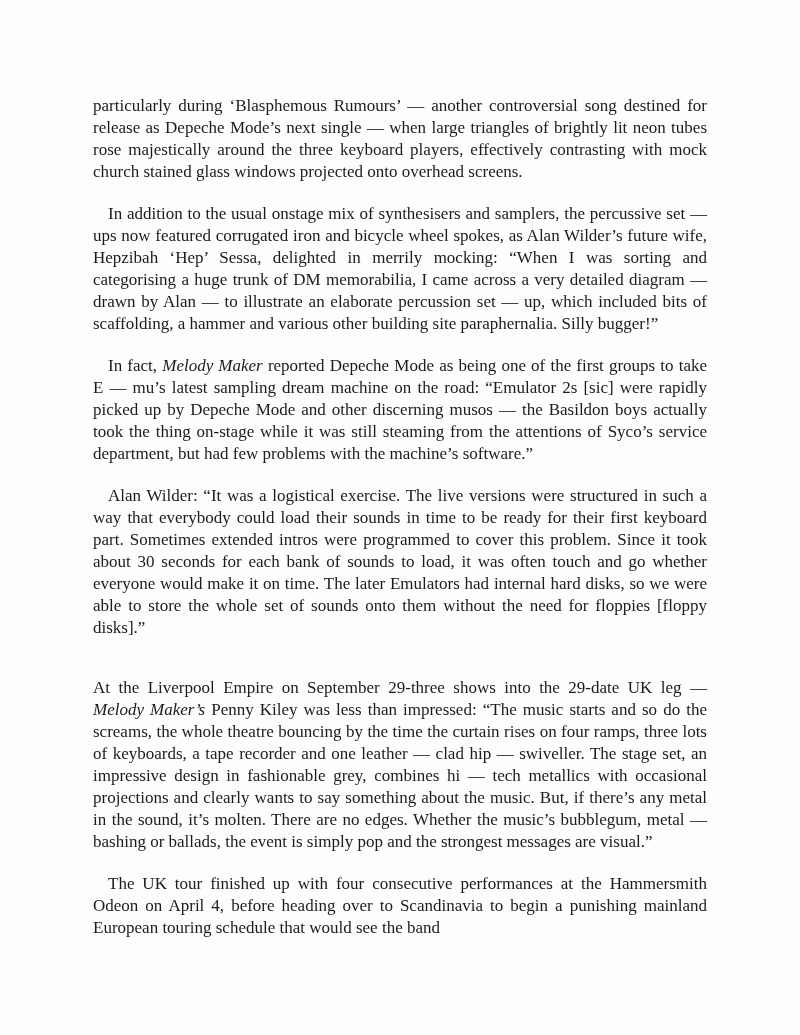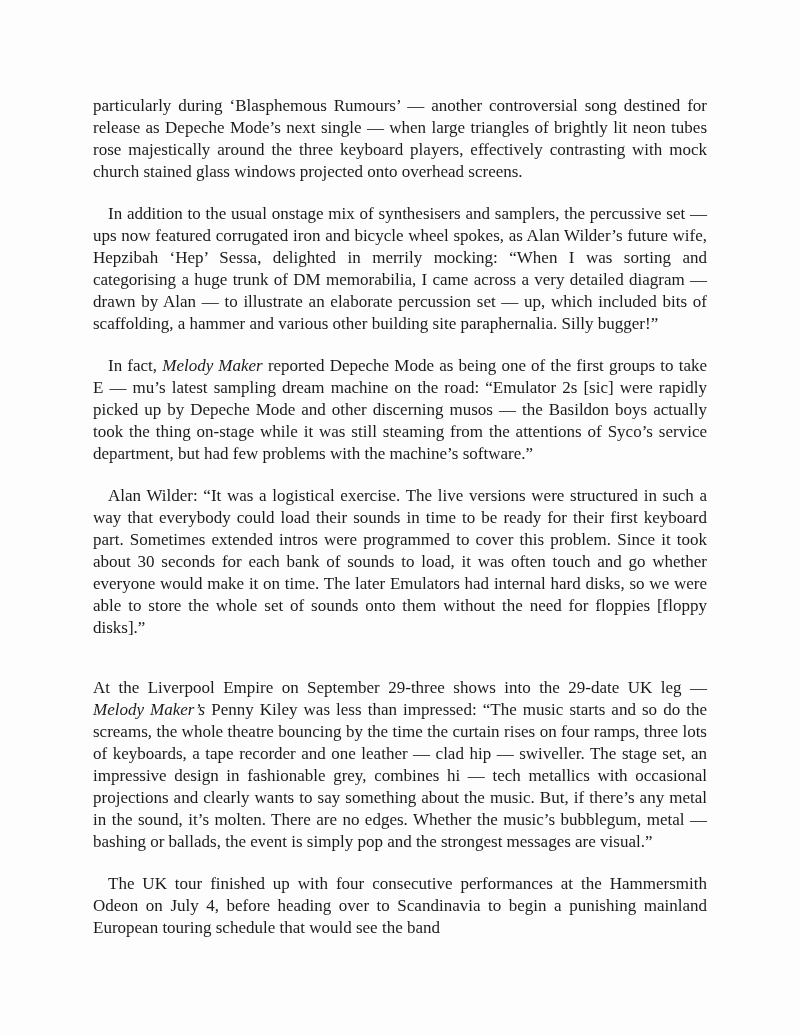--- a/index.html
+++ b/index.html
@@ -46,15 +46,15 @@
 </head>
 <body>
 
 <div class="page" style="background: rgb(253, 253, 253);">
   <div class="text-block" style="color: rgb(27, 27, 27);">
       <p><span>particularly during ‘Blasphemous Rumours’ — another controversial song destined for release as Depeche Mode’s next single — when large triangles of brightly lit neon tubes rose majestically around the three keyboard players, effectively contrasting with mock church stained glass windows projected onto overhead screens.</span></p>
       <p class="indent"><span>In addition to the usual onstage mix of synthesisers and samplers, the percussive set — ups now featured corrugated iron and bicycle wheel spokes, as Alan Wilder’s future wife, Hepzibah ‘Hep’ Sessa, delighted in merrily mocking: “When I was sorting and categorising a huge trunk of DM memorabilia, I came across a very detailed diagram — drawn by Alan — to illustrate an elaborate percussion set — up, which included bits of scaffolding, a hammer and various other building site paraphernalia. Silly bugger!”</span></p>
       <p class="indent"><span>In fact, </span><em>Melody Maker</em><span> reported Depeche Mode as being one of the first groups to take E — mu’s latest sampling dream machine on the road: “Emulator 2s [sic] were rapidly picked up by Depeche Mode and other discerning musos — the Basildon boys actually took the thing on-stage while it was still steaming from the attentions of Syco’s service department, but had few problems with the machine’s software.”</span></p>
       <p class="indent"><span>Alan Wilder: “It was a logistical exercise. The live versions were structured in such a way that everybody could load their sounds in time to be ready for their first keyboard part. Sometimes extended intros were programmed to cover this problem. Since it took about 30 seconds for each bank of sounds to load, it was often touch and go whether everyone would make it on time. The later Emulators had internal hard disks, so we were able to store the whole set of sounds onto them without the need for floppies [floppy disks].”</span></p>
       <p class="section-break"><span>At the Liverpool Empire on September 29-three shows into the 29-date UK leg — </span><em>Melody Maker’s</em><span> Penny Kiley was less than impressed: “The music starts and so do the screams, the whole theatre bouncing by the time the curtain rises on four ramps, three lots of keyboards, a tape recorder and one leather — clad hip — swiveller. The stage set, an impressive design in fashionable grey, combines hi — tech metallics with occasional projections and clearly wants to say something about the music. But, if there’s any metal in the sound, it’s molten. There are no edges. Whether the music’s bubblegum, metal — bashing or ballads, the event is simply pop and the strongest messages are visual.”</span></p>
-      <p class="indent"><span>The UK tour finished up with four consecutive performances at the Hammersmith Odeon on July 4, before heading over to Scandinavia to begin a punishing mainland European touring schedule that would see the band</span></p>
+      <p class="indent"><span>The UK tour finished up with four consecutive performances at the Hammersmith Odeon on April 4, before heading over to Scandinavia to begin a punishing mainland European touring schedule that would see the band</span></p>
     </div>
 </div>
 
 </body></html>

